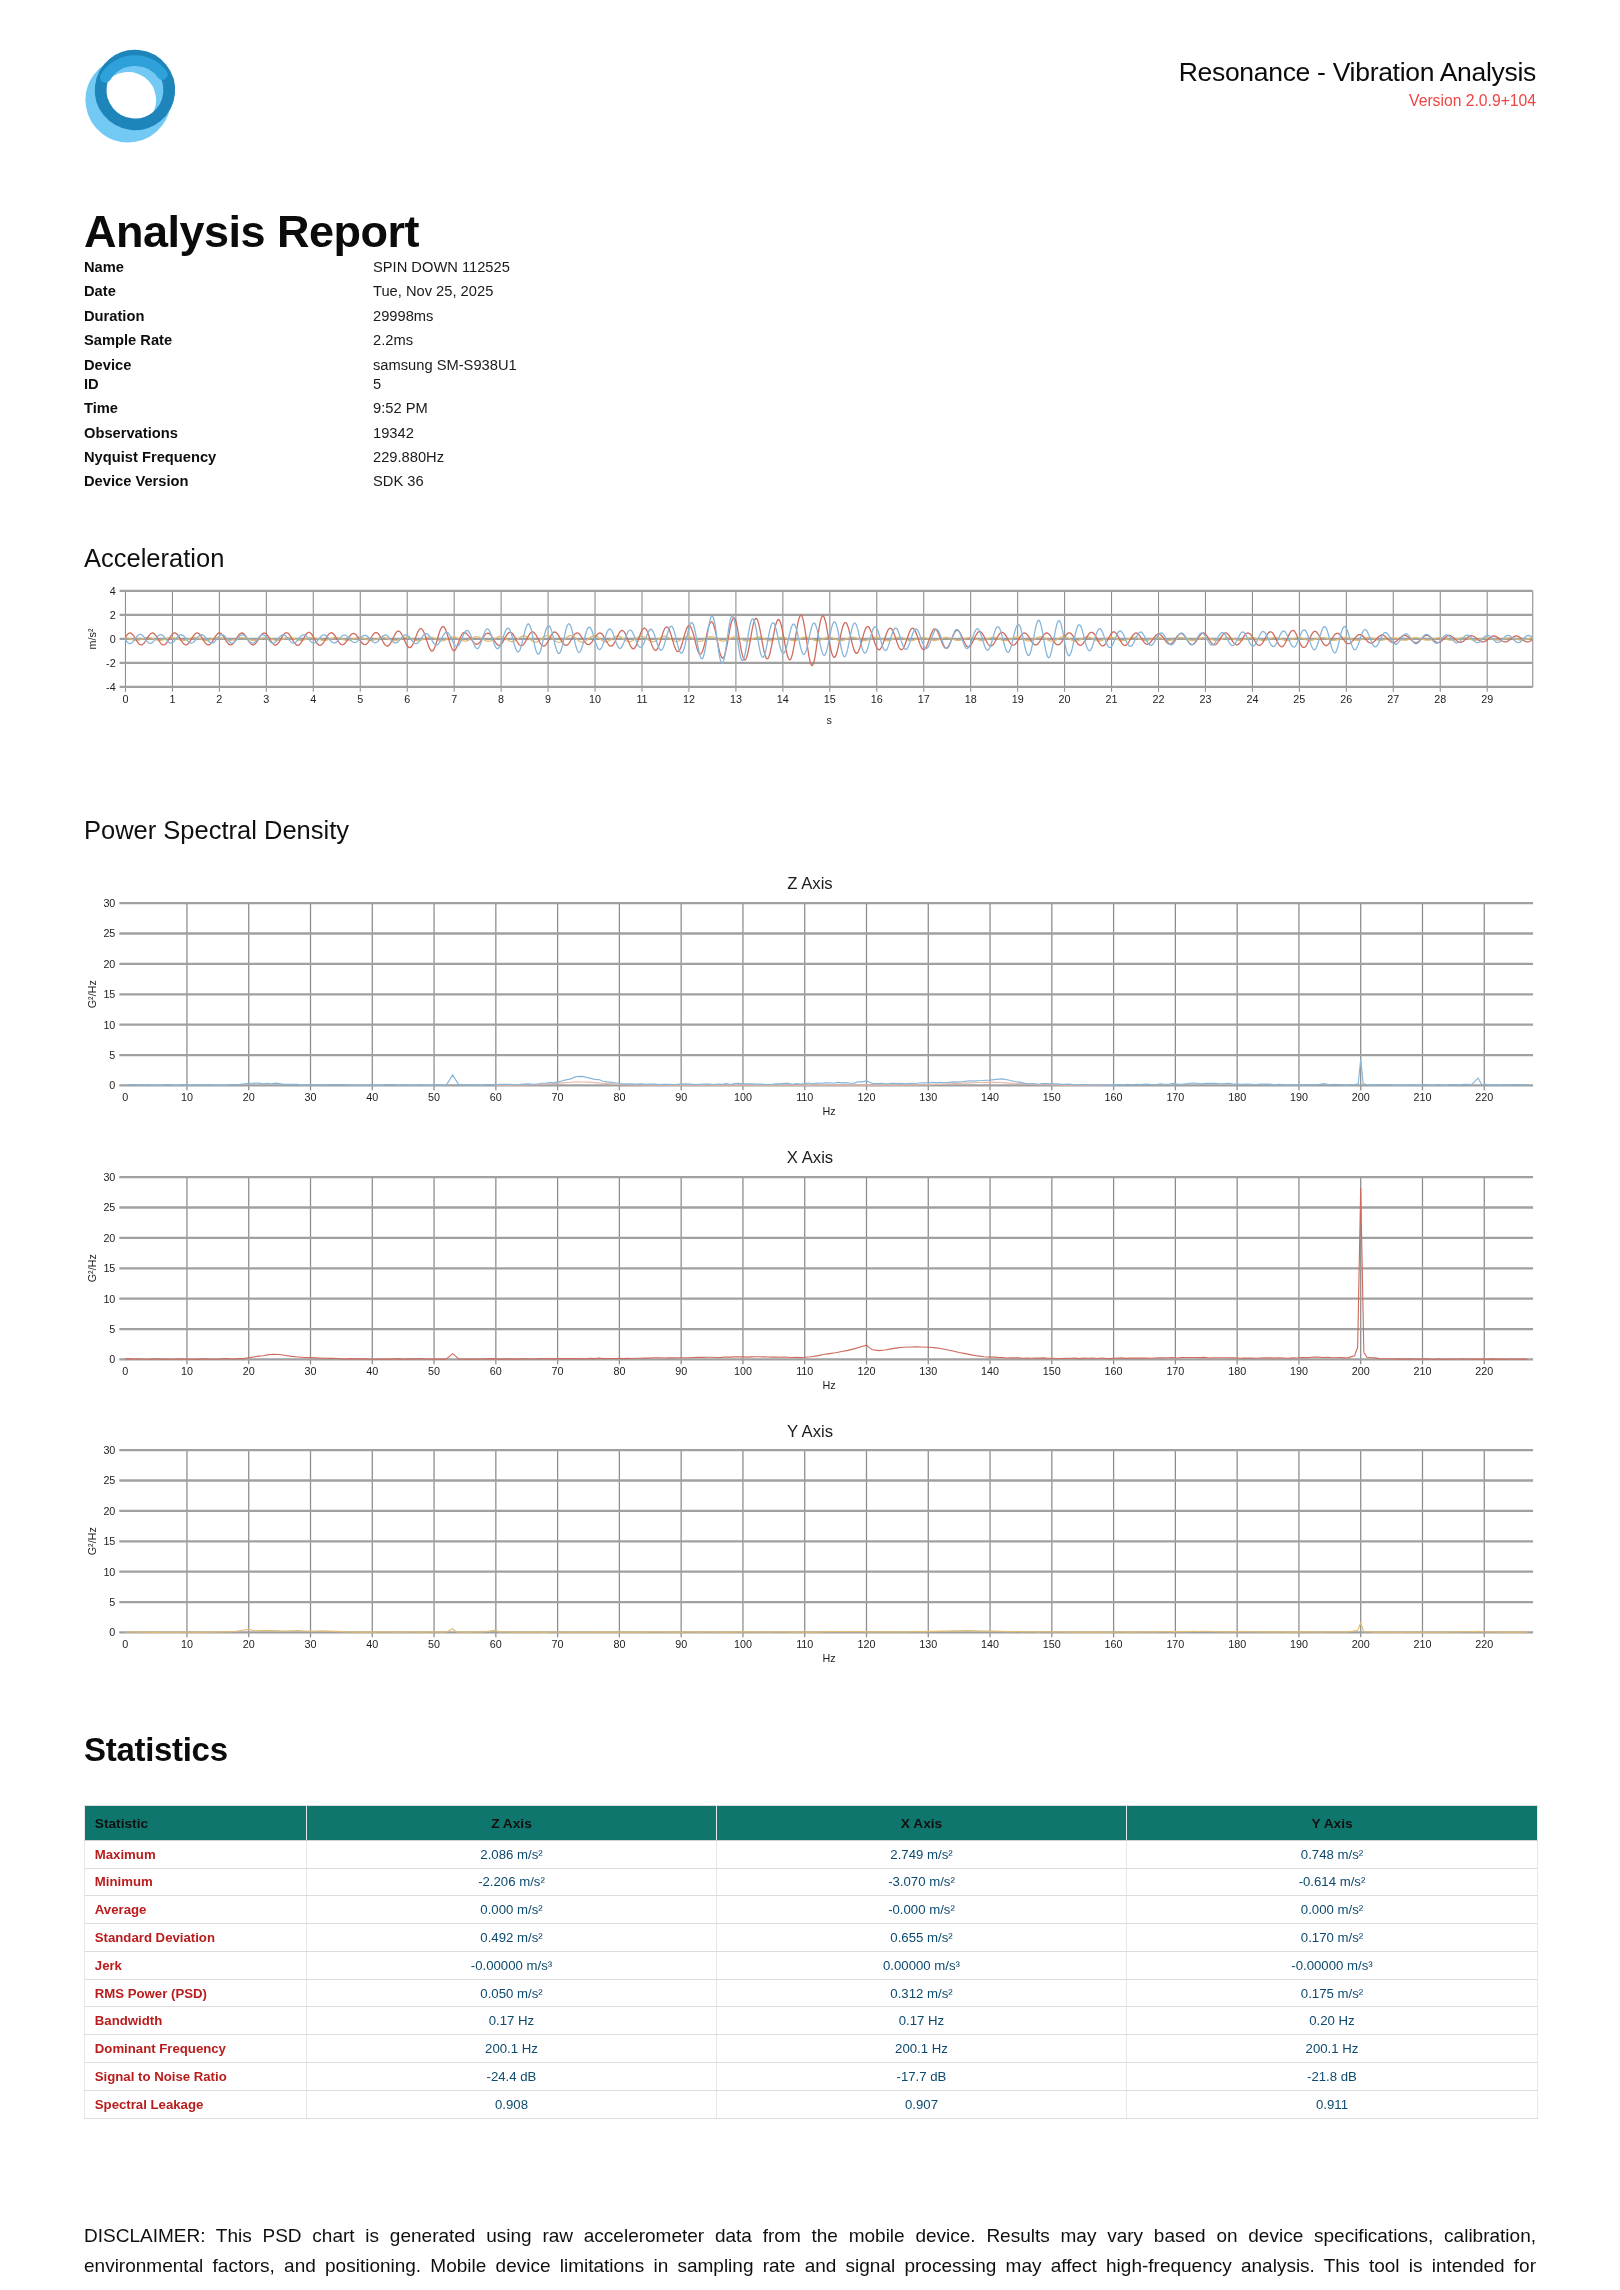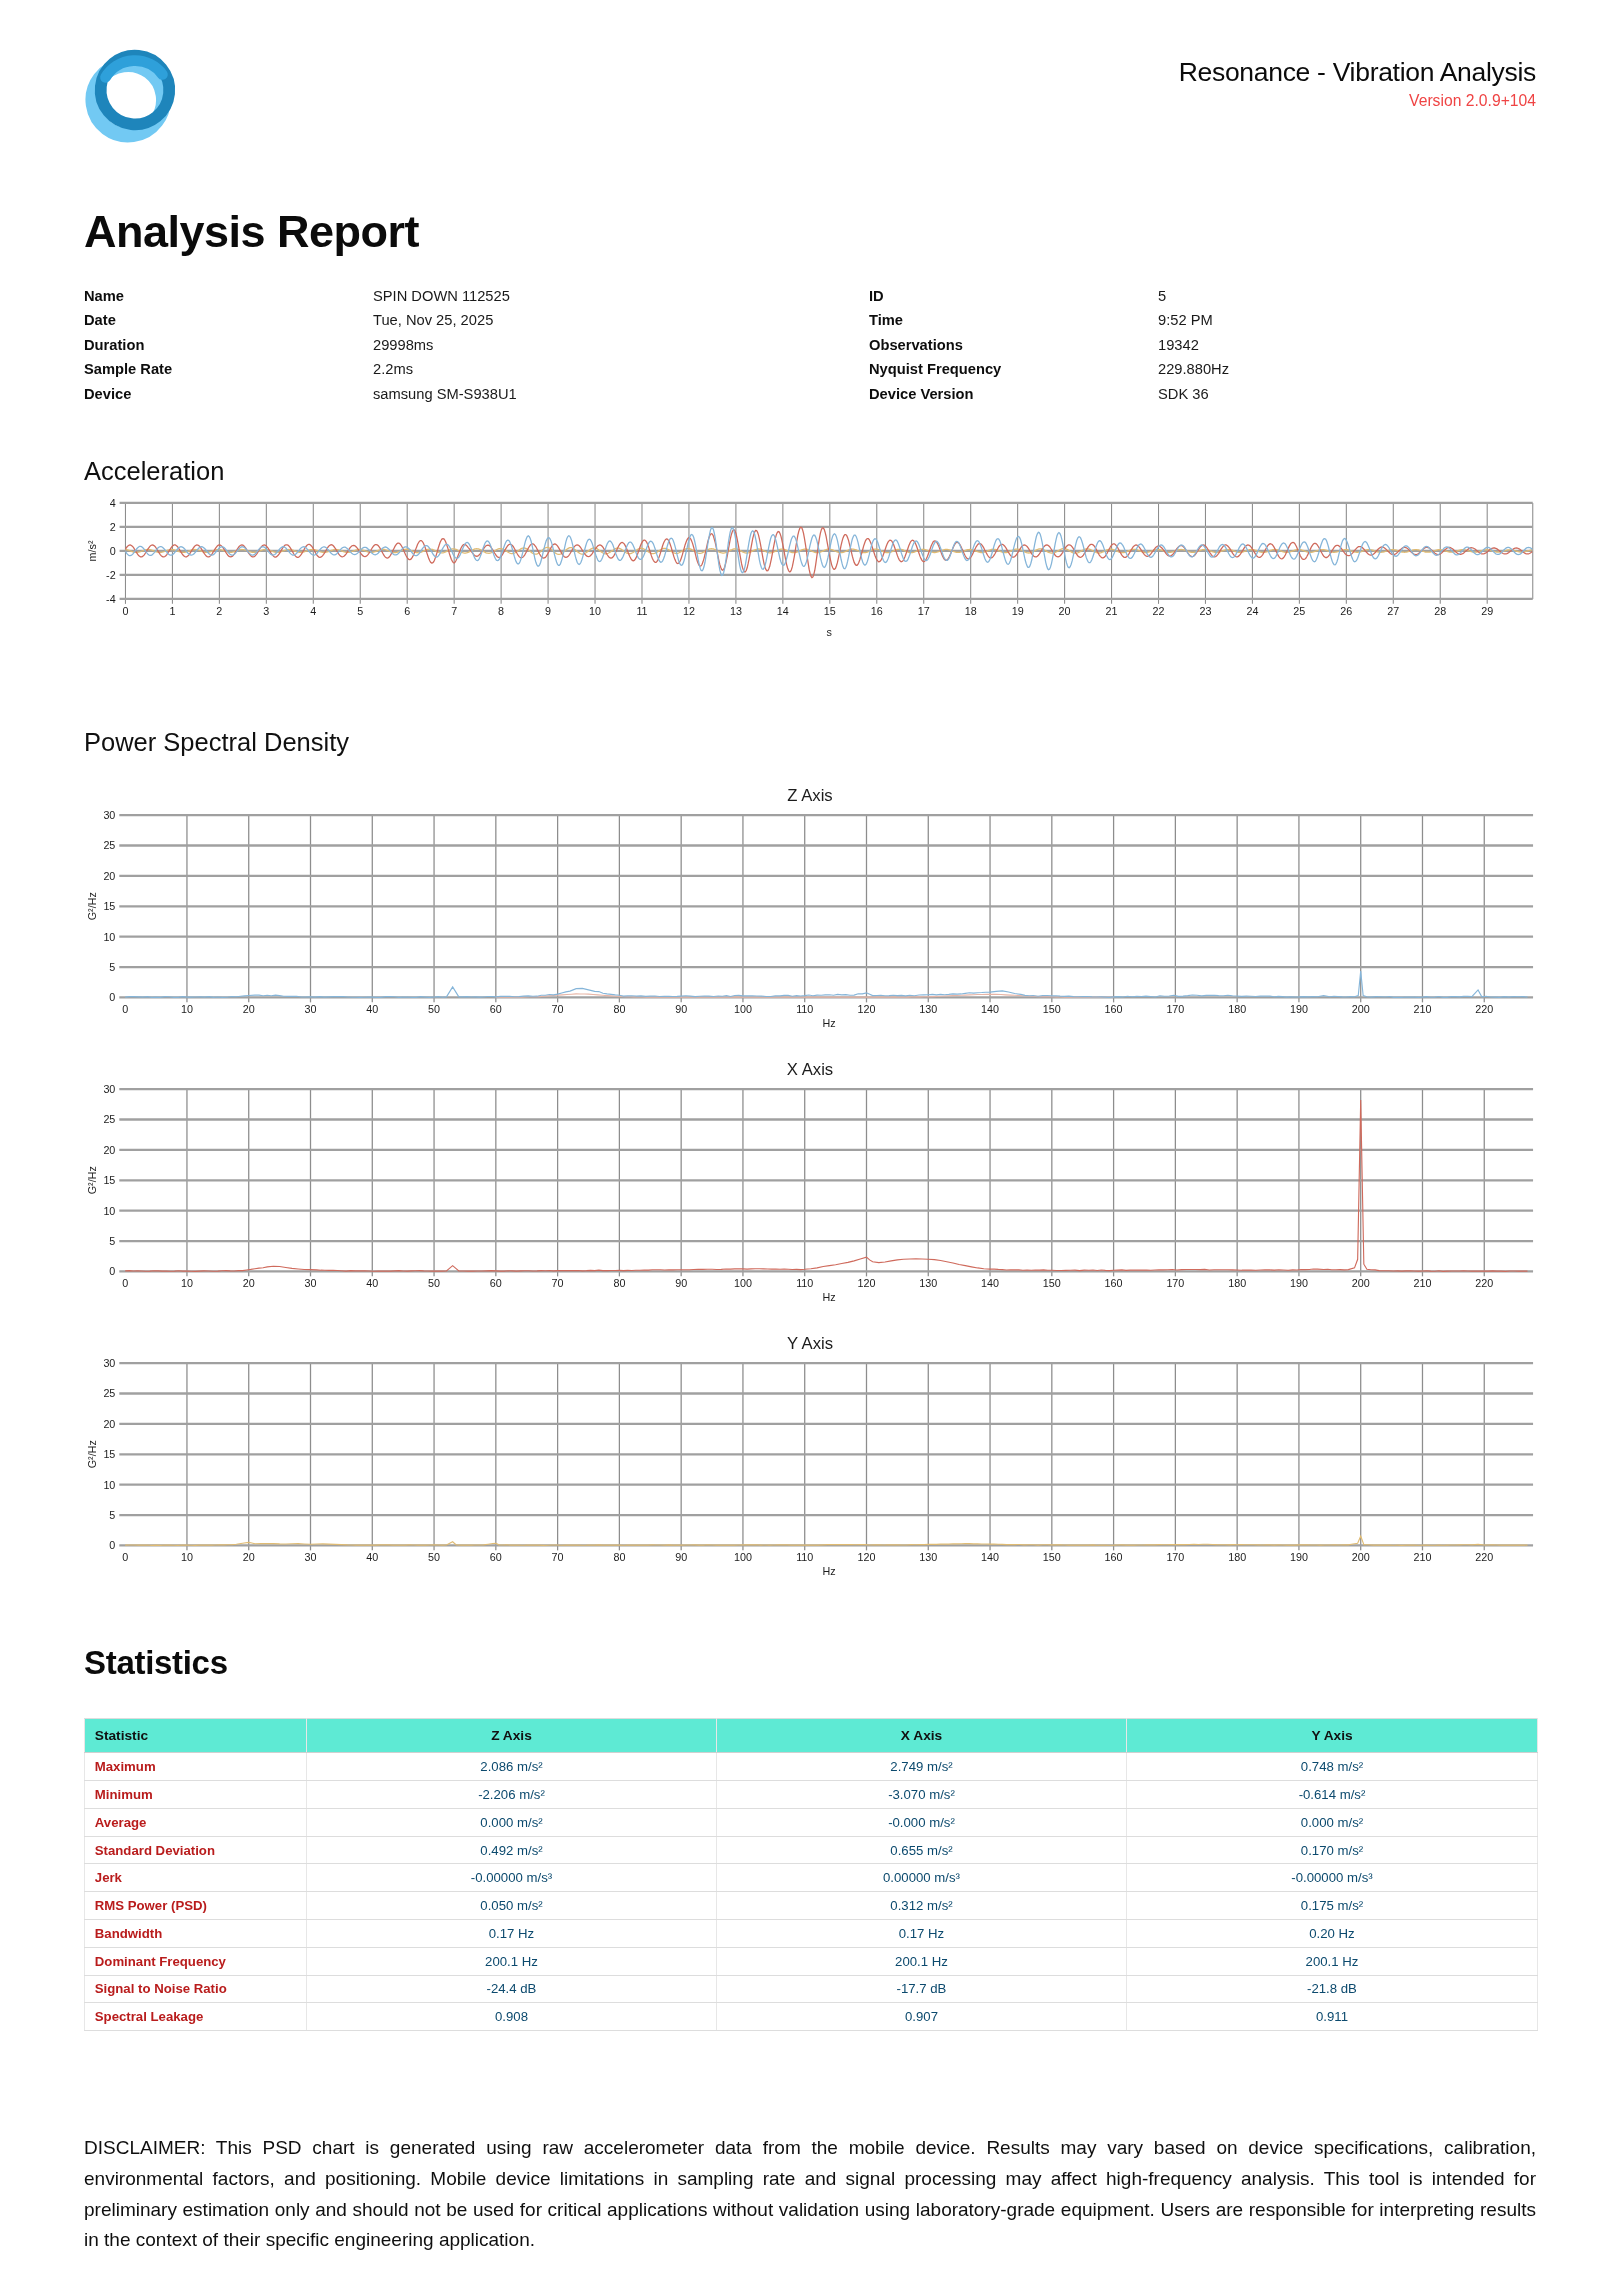--- a/index.html
+++ b/index.html
@@ -4,33 +4,33 @@
 <style>
   html,body{margin:0;padding:0;background:#fff;}
   body{font-family:"Liberation Sans",sans-serif;color:#111;}
   .page{width:1620px;min-height:2291px;box-sizing:border-box;padding:45px 84px 39px;background:#fff;}
   .topbar{display:flex;justify-content:space-between;align-items:flex-start;}
   .logo{width:98px;height:98px;}
   .titleblock{text-align:right;padding-top:11.8px;}
   .app-title{font-size:26.5px;font-weight:normal;color:#0b0b0b;letter-spacing:-0.3px;}
   .app-version{font-size:15.7px;color:#ef4444;margin-top:3.9px;}
   h1.report-title{font-size:45px;font-weight:bold;margin:63px 0 0;letter-spacing:-0.5px;color:#0b0b0b;}
-  .meta-grid{display:grid;grid-template-columns:1fr 1fr;column-gap:118px;margin-top:29px;}
+  .meta-grid{display:grid;grid-template-columns:1fr;column-gap:118px;}
   .meta-col{display:grid;grid-template-columns:289px 1fr;row-gap:5.9px;font-size:14.7px;line-height:18.6px;}
   .meta-label{font-weight:bold;color:#0d0d0d;}
   .meta-value{color:#1a1a1a;}
   h2.section-heading{font-size:25.5px;font-weight:400;color:#101010;margin:53px 0 13.7px;}
   h2.section-heading.psd{margin-top:82px;margin-bottom:5.9px;}
   h1.stats-heading{font-size:33px;font-weight:bold;color:#0b0b0b;margin:65px 0 36px;letter-spacing:-0.3px;}
   .chart-title{text-align:center;font-size:16.7px;color:#1c1c1c;margin:29px 0 3.9px;}
   .chart-svg{display:block;}
   svg text{font-family:"Liberation Sans",sans-serif;fill:#1c1c1c;}
   table.stats{border-collapse:collapse;width:1452px;font-size:13.2px;table-layout:fixed;}
   table.stats th,table.stats td{border:1px solid #ddd;border-left:1px solid #e7e7e7;border-right:1px solid #e7e7e7;padding:5.9px 9.8px;}
-  table.stats thead th{background:#5eead4;font-size:13.7px;font-weight:bold;height:21.6px;border-bottom:1px solid #d0d0d0;}
+  table.stats thead th{background:#0f766e;font-size:13.7px;font-weight:bold;height:21.6px;border-bottom:1px solid #d0d0d0;}
   table.stats thead th:first-child{text-align:left;}
   table.stats thead th{text-align:center;}
   table.stats tbody th{text-align:left;font-weight:bold;color:#b91c1c;}
   table.stats tbody td{text-align:center;color:#0c4a6e;}
   table.stats tr{height:25.5px;}
   .disclaimer{margin-top:102px;font-size:19px;line-height:1.62;color:#0f0f0f;text-align:justify;width:1452px;}
 </style>
 </head>
 <body>
 

